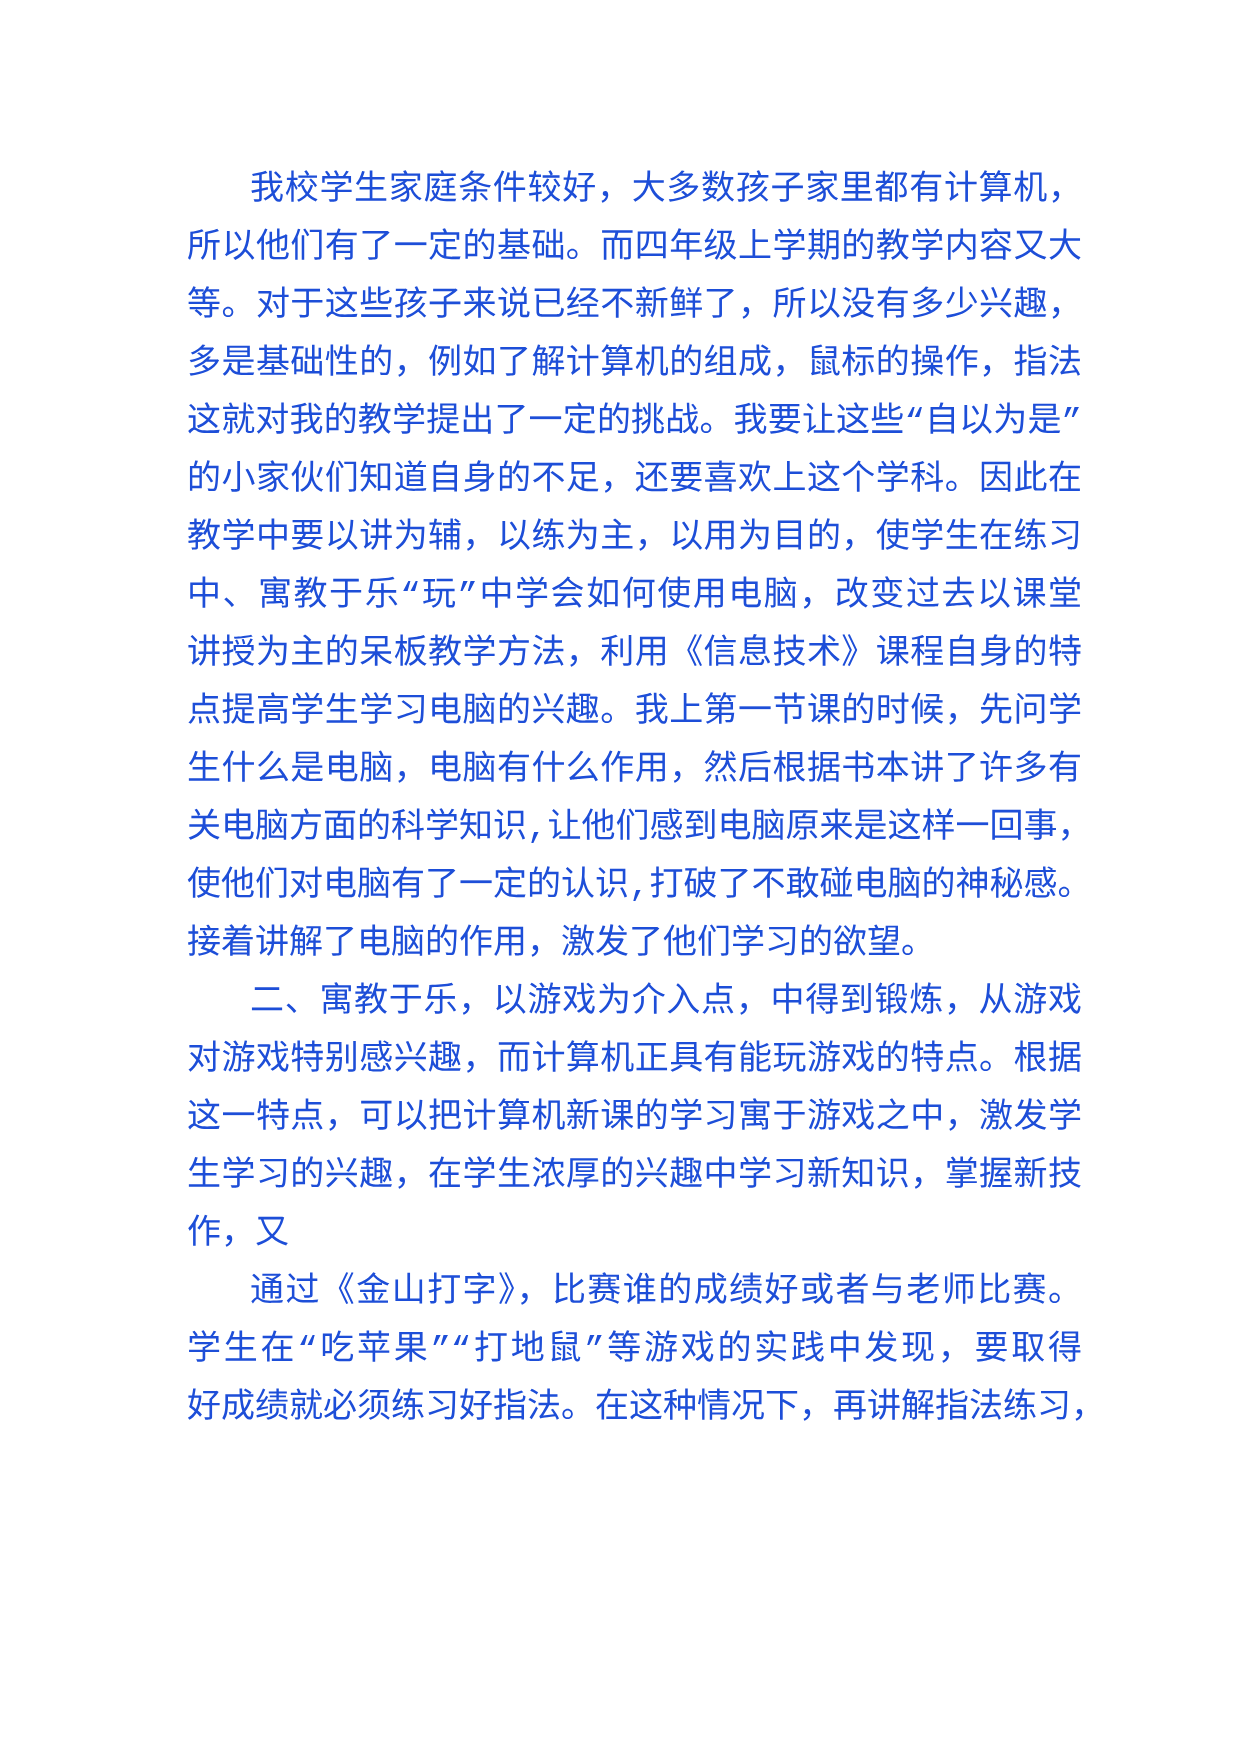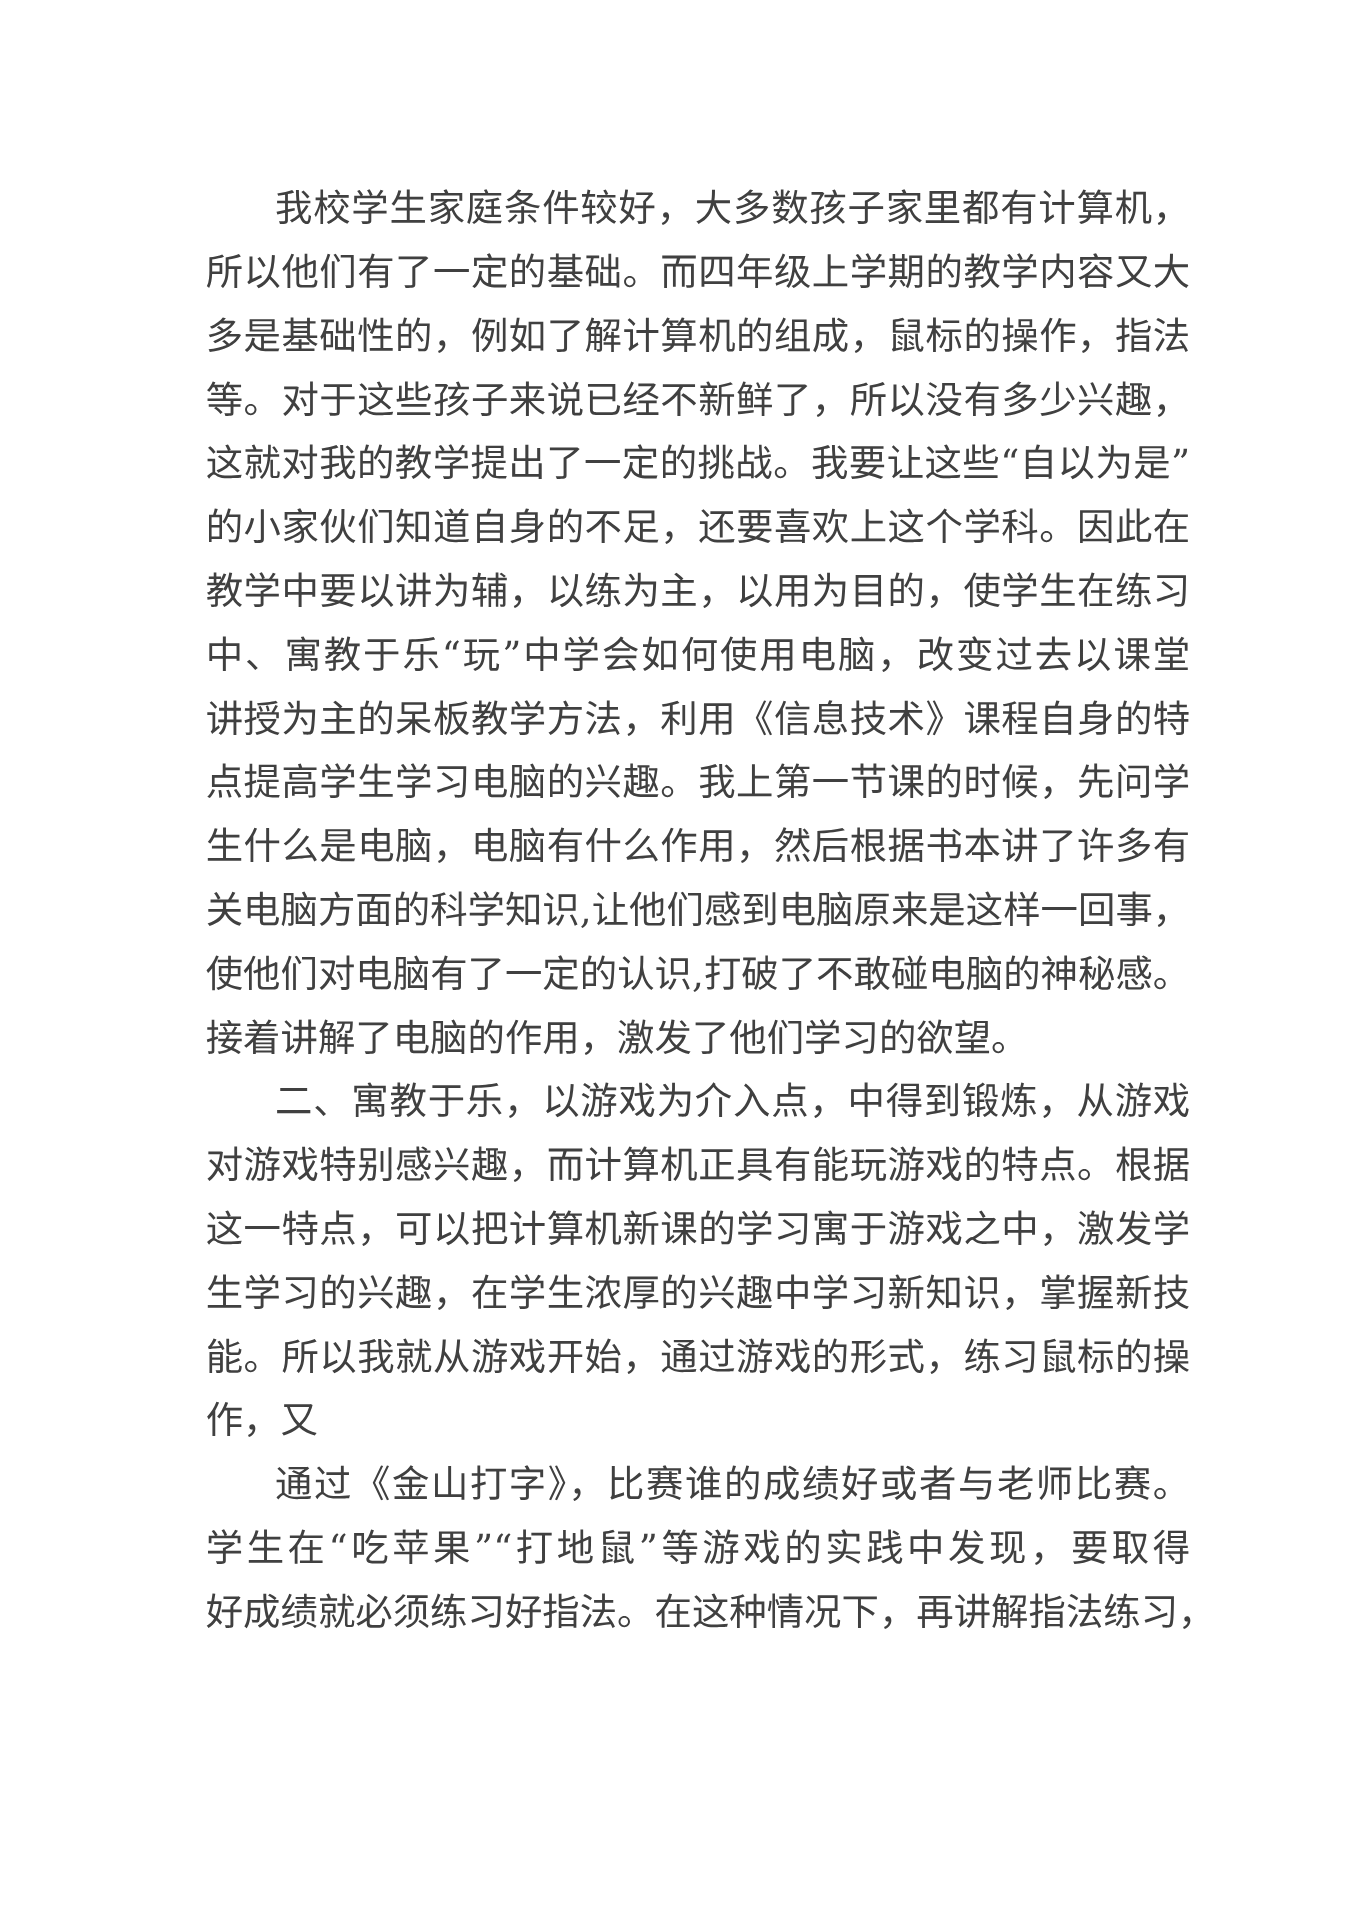--- a/index.html
+++ b/index.html
@@ -46,43 +46,42 @@
   }
   .line.no-justify {
     text-align: right;
     text-align-last: left;
   }
 </style>
 </head>
 <body style="background: rgb(255, 255, 255);">
 
 <div class="page">
-  <div class="doc-body" style="color: #404040;">
+  <div class="doc-body" style="color: #1d4ed8; font-family: Liberation Mono, monospace;">
       <div class="paragraph">
         <div class="line indent">我校学生家庭条件较好，大多数孩子家里都有计算机，</div>
         <div class="line">所以他们有了一定的基础。而四年级上学期的教学内容又大</div>
+        <div class="line">等。对于这些孩子来说已经不新鲜了，所以没有多少兴趣，</div>
         <div class="line">多是基础性的，例如了解计算机的组成，鼠标的操作，指法</div>
-        <div class="line">等。对于这些孩子来说已经不新鲜了，所以没有多少兴趣，</div>
         <div class="line">这就对我的教学提出了一定的挑战。我要让这些“自以为是”</div>
         <div class="line">的小家伙们知道自身的不足，还要喜欢上这个学科。因此在</div>
         <div class="line">教学中要以讲为辅，以练为主，以用为目的，使学生在练习</div>
         <div class="line">中、寓教于乐“玩”中学会如何使用电脑，改变过去以课堂</div>
         <div class="line">讲授为主的呆板教学方法，利用《信息技术》课程自身的特</div>
         <div class="line">点提高学生学习电脑的兴趣。我上第一节课的时候，先问学</div>
         <div class="line">生什么是电脑，电脑有什么作用，然后根据书本讲了许多有</div>
         <div class="line">关电脑方面的科学知识,让他们感到电脑原来是这样一回事，</div>
         <div class="line">使他们对电脑有了一定的认识,打破了不敢碰电脑的神秘感。</div>
         <div class="line no-justify">接着讲解了电脑的作用，激发了他们学习的欲望。</div>
       </div>
       <div class="paragraph">
         <div class="line indent">二、寓教于乐，以游戏为介入点，中得到锻炼，从游戏</div>
         <div class="line">对游戏特别感兴趣，而计算机正具有能玩游戏的特点。根据</div>
         <div class="line">这一特点，可以把计算机新课的学习寓于游戏之中，激发学</div>
         <div class="line">生学习的兴趣，在学生浓厚的兴趣中学习新知识，掌握新技</div>
-        <div class="line">能。所以我就从游戏开始，通过游戏的形式，练习鼠标的操</div>
         <div class="line no-justify">作，又</div>
       </div>
       <div class="paragraph">
         <div class="line indent">通过《金山打字》，比赛谁的成绩好或者与老师比赛。</div>
         <div class="line">学生在“吃苹果”“打地鼠”等游戏的实践中发现，要取得</div>
         <div class="line">好成绩就必须练习好指法。在这种情况下，再讲解指法练习，</div>
       </div>
     </div>
 </div>
 

